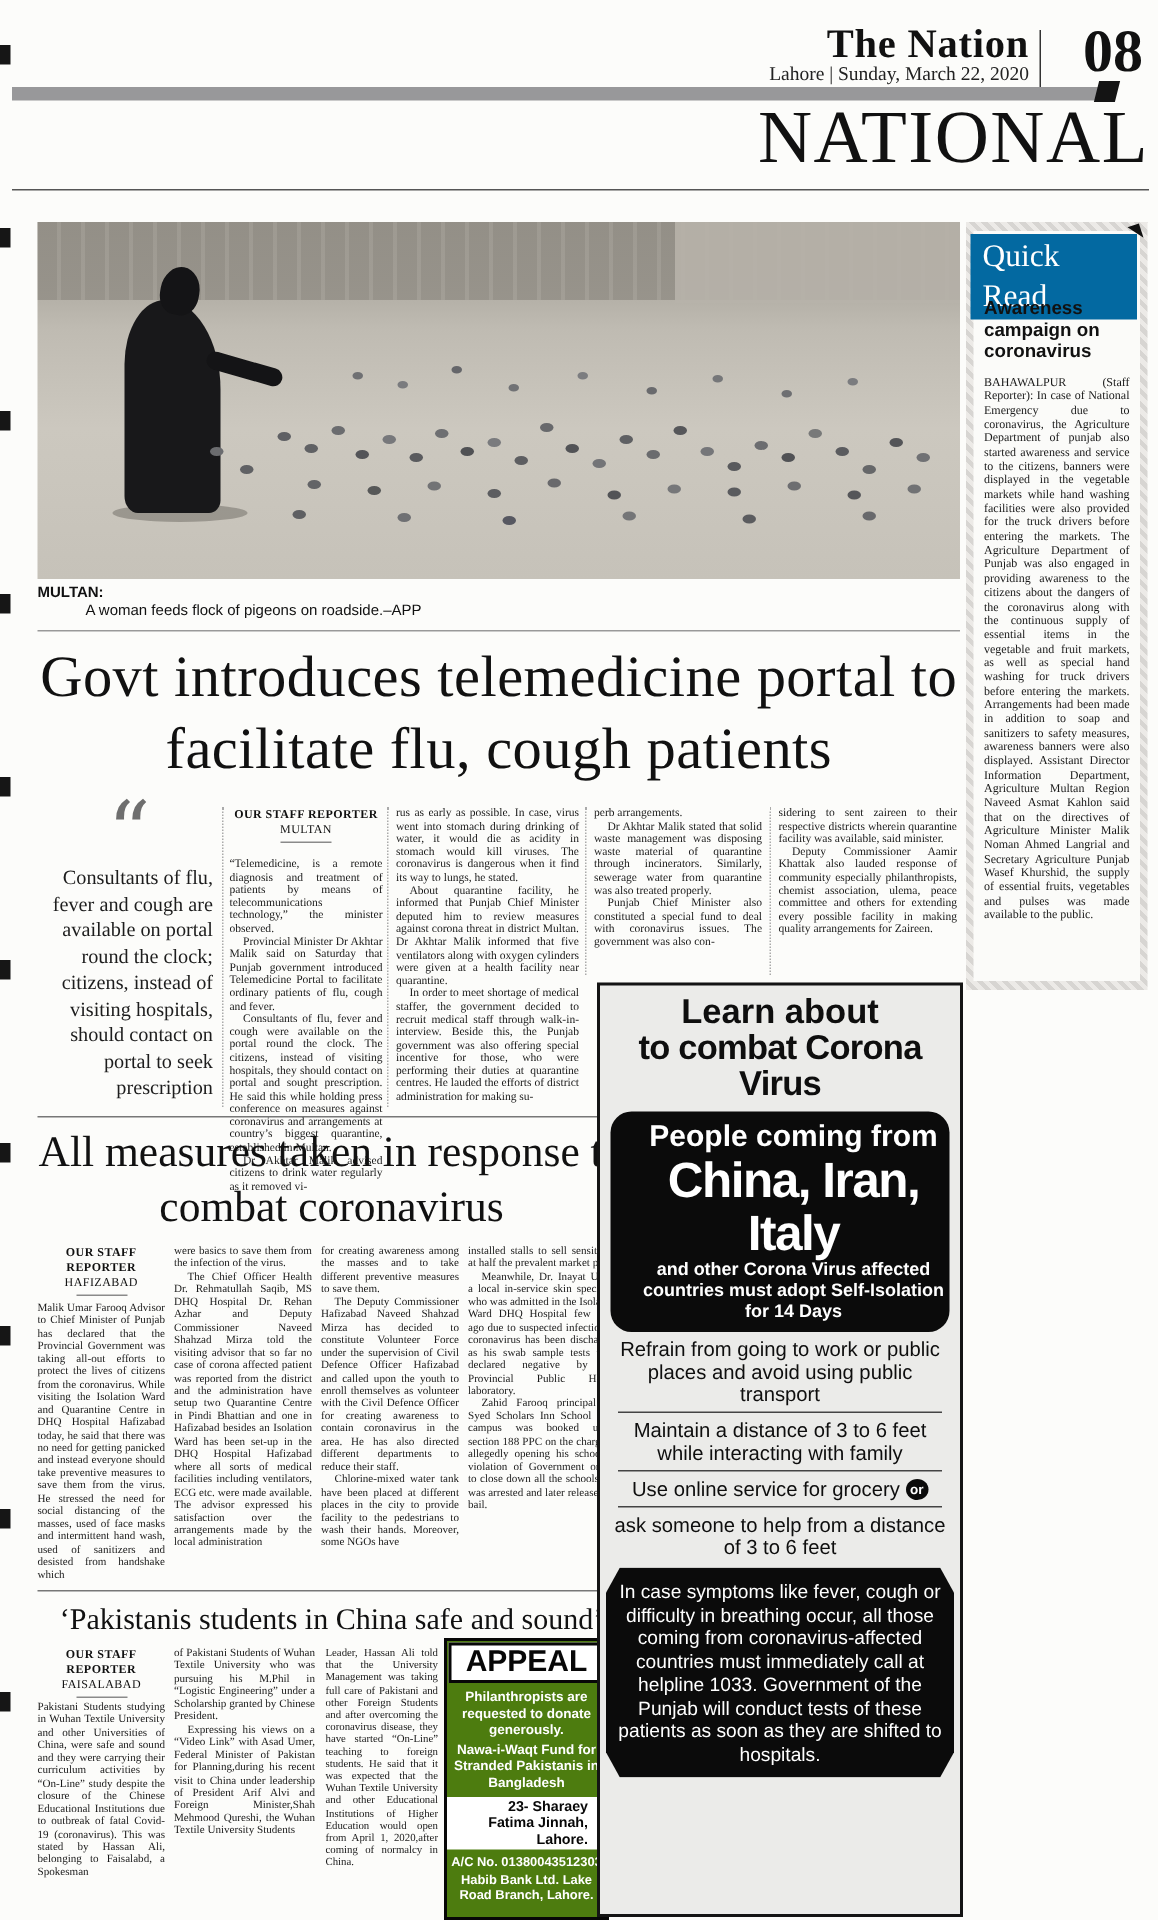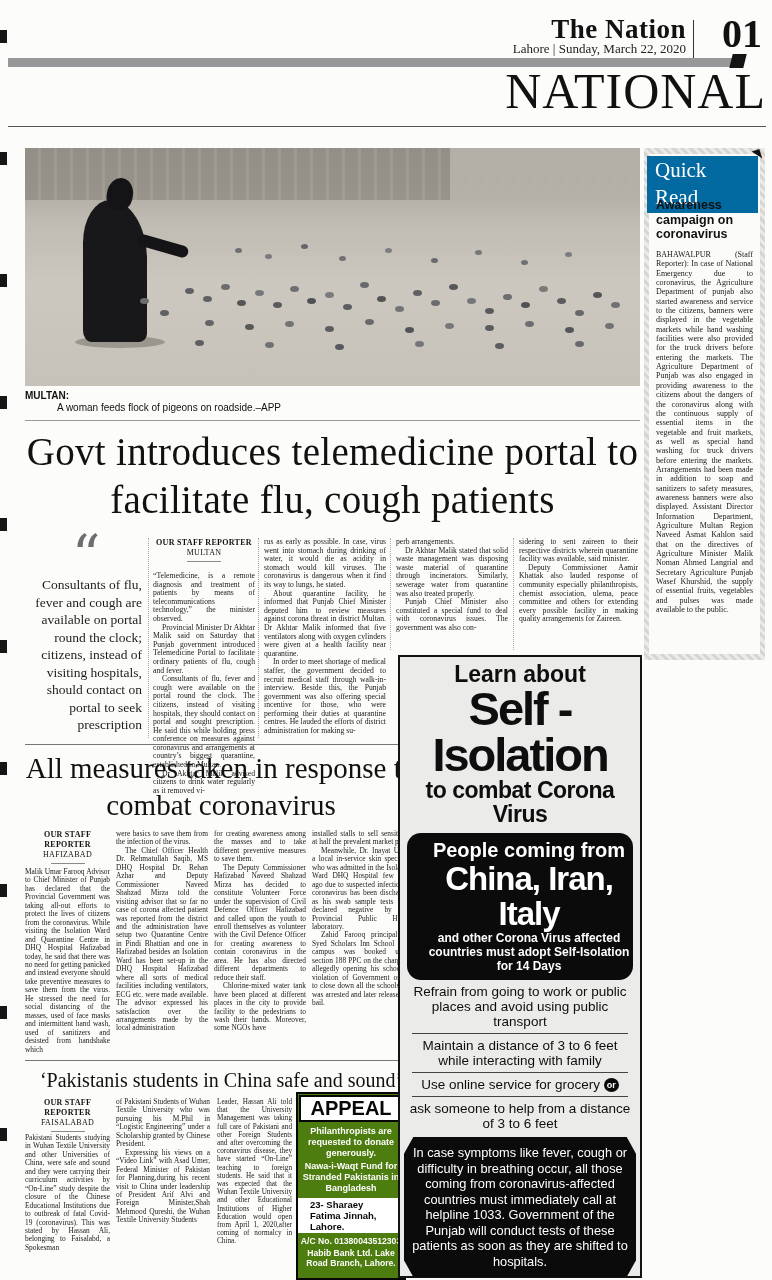--- a/index.html
+++ b/index.html
@@ -113,21 +113,21 @@
            font-size:12.8px;line-height:15.5px;
            clip-path:polygon(4% 0,96% 0,100% 12%,100% 88%,96% 100%,4% 100%,0 88%,0 12%);}
 
   
   .appeal{position:absolute;top:1092px;left:296px;width:106px;height:184px;background:#4d7c0f;
           border:2px solid #070707;font-family:"Liberation Sans",sans-serif;}
   .appeal-title{background:#fff;border:2px solid #070707;margin:1px;text-align:center;
                 font-weight:bold;font-size:20px;line-height:23px;color:#070707;}
   .appeal-body{color:#fff;font-weight:bold;font-size:9px;line-height:11px;text-align:center;padding:3px 2px 2px 2px;}
   .appeal-addr{background:#fff;color:#070707;font-weight:bold;font-size:9.5px;line-height:11px;
-               text-align:left;margin:2px 0;padding:1px 12px;}
+               text-align:right;margin:2px 0;padding:1px 12px;}
   .appeal-acct{color:#fff;font-weight:bold;font-size:8.6px;line-height:10px;text-align:center;padding:1px 2px 2px 2px;}
 </style>
 </head>
 <body>
 
 <div class="page">
 
   <div class="crop" style="top:30px"></div>
   <div class="crop" style="top:152px"></div>
   <div class="crop" style="top:274px"></div>
@@ -137,21 +137,21 @@
   <div class="crop" style="top:762px"></div>
   <div class="crop" style="top:884px"></div>
   <div class="crop" style="top:1006px"></div>
   <div class="crop" style="top:1128px"></div>
 
   <div class="mast-block">
     <div class="mast-name">The Nation</div>
     <div class="mast-date">Lahore | Sunday, March 22, 2020</div>
   </div>
   <div class="mast-divider"></div>
-  <div class="mast-page">01</div>
+  <div class="mast-page">08</div>
   <div class="section-bar"></div>
   <div class="section-mark"></div>
   <div class="section-title">NATIONAL</div>
   <div class="header-rule"></div>
 
   <div class="photo">
     <div class="photo-fence"></div>
     <div class="photo-sky"></div>
     <div class="fig-shadow"></div>
     <div class="fig-body"></div>
@@ -263,21 +263,20 @@
     <div class="qr-inner">
       <div class="qr-header">Quick Read</div>
       <div class="qr-pointer"></div>
       <div class="qr-sub">Awareness campaign on coronavirus</div>
       <div class="qr-body">BAHAWALPUR (Staff Reporter): In case of National Emergency due to coronavirus, the Agriculture Department of punjab also started awareness and service to the citizens, banners were displayed in the vegetable markets while hand washing facilities were also provided for the truck drivers before entering the markets. The Agriculture Department of Punjab was also engaged in providing awareness to the citizens about the dangers of the coronavirus along with the continuous supply of essential items in the vegetable and fruit markets, as well as special hand washing for truck drivers before entering the markets. Arrangements had been made in addition to soap and sanitizers to safety measures, awareness banners were also displayed. Assistant Director Information Department, Agriculture Multan Region Naveed Asmat Kahlon said that on the directives of Agriculture Minister Malik Noman Ahmed Langrial and Secretary Agriculture Punjab Wasef Khurshid, the supply of essential fruits, vegetables and pulses was made available to the public.</div>
     </div>
   </div>
 
   <div class="ad">
     <div class="ad-learn">Learn about</div>
-    <div class="ad-title">Self - Isolation</div>
     <div class="ad-sub">to combat Corona Virus</div>
 
     <div class="ad-box1">
       <div class="ad-b1l1">People coming from</div>
       <div class="ad-b1l2">China, Iran, Italy</div>
       <div class="ad-b1l3">and other Corona Virus affected</div>
       <div class="ad-b1l4">countries must adopt Self-Isolation for 14 Days</div>
     </div>
 
     <div class="ad-tip">Refrain from going to work or public places and avoid using public transport</div>

